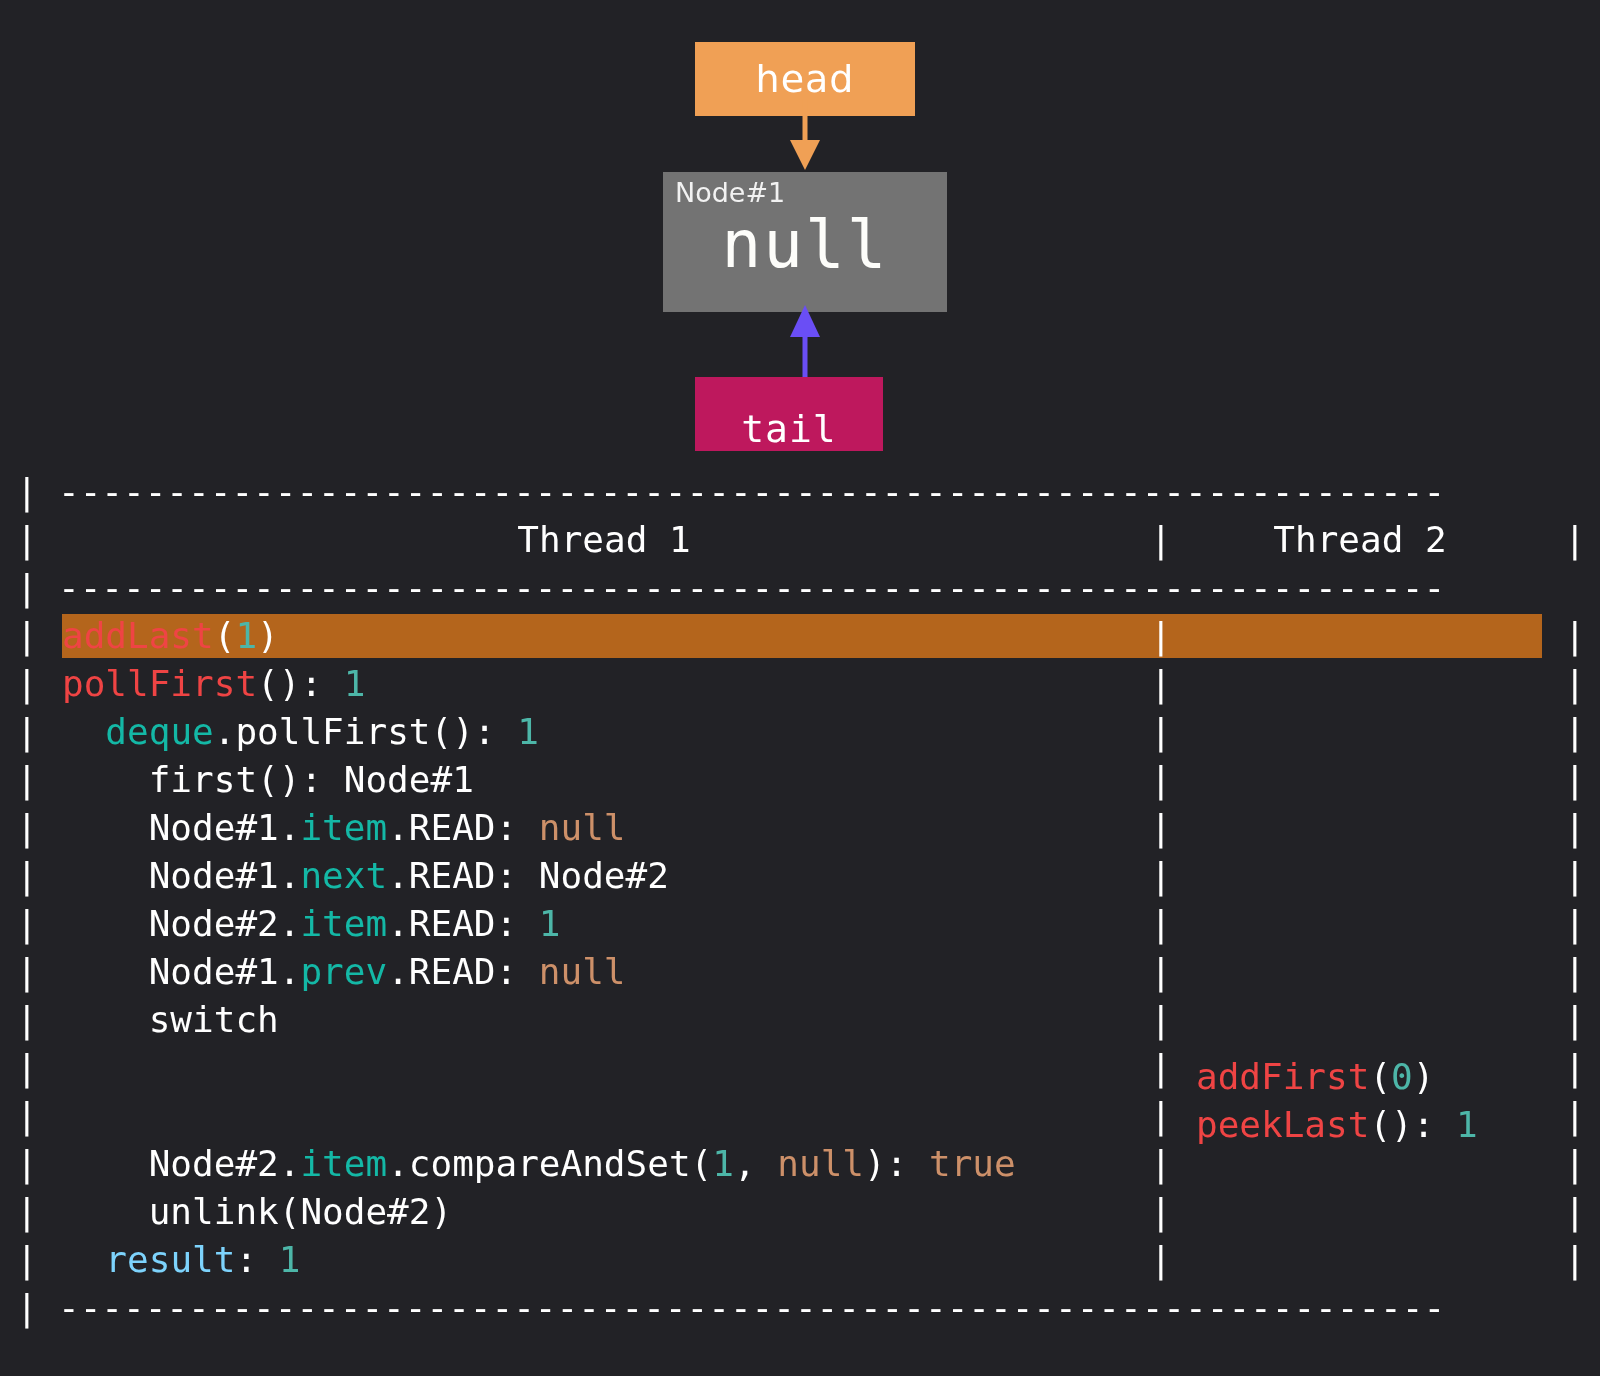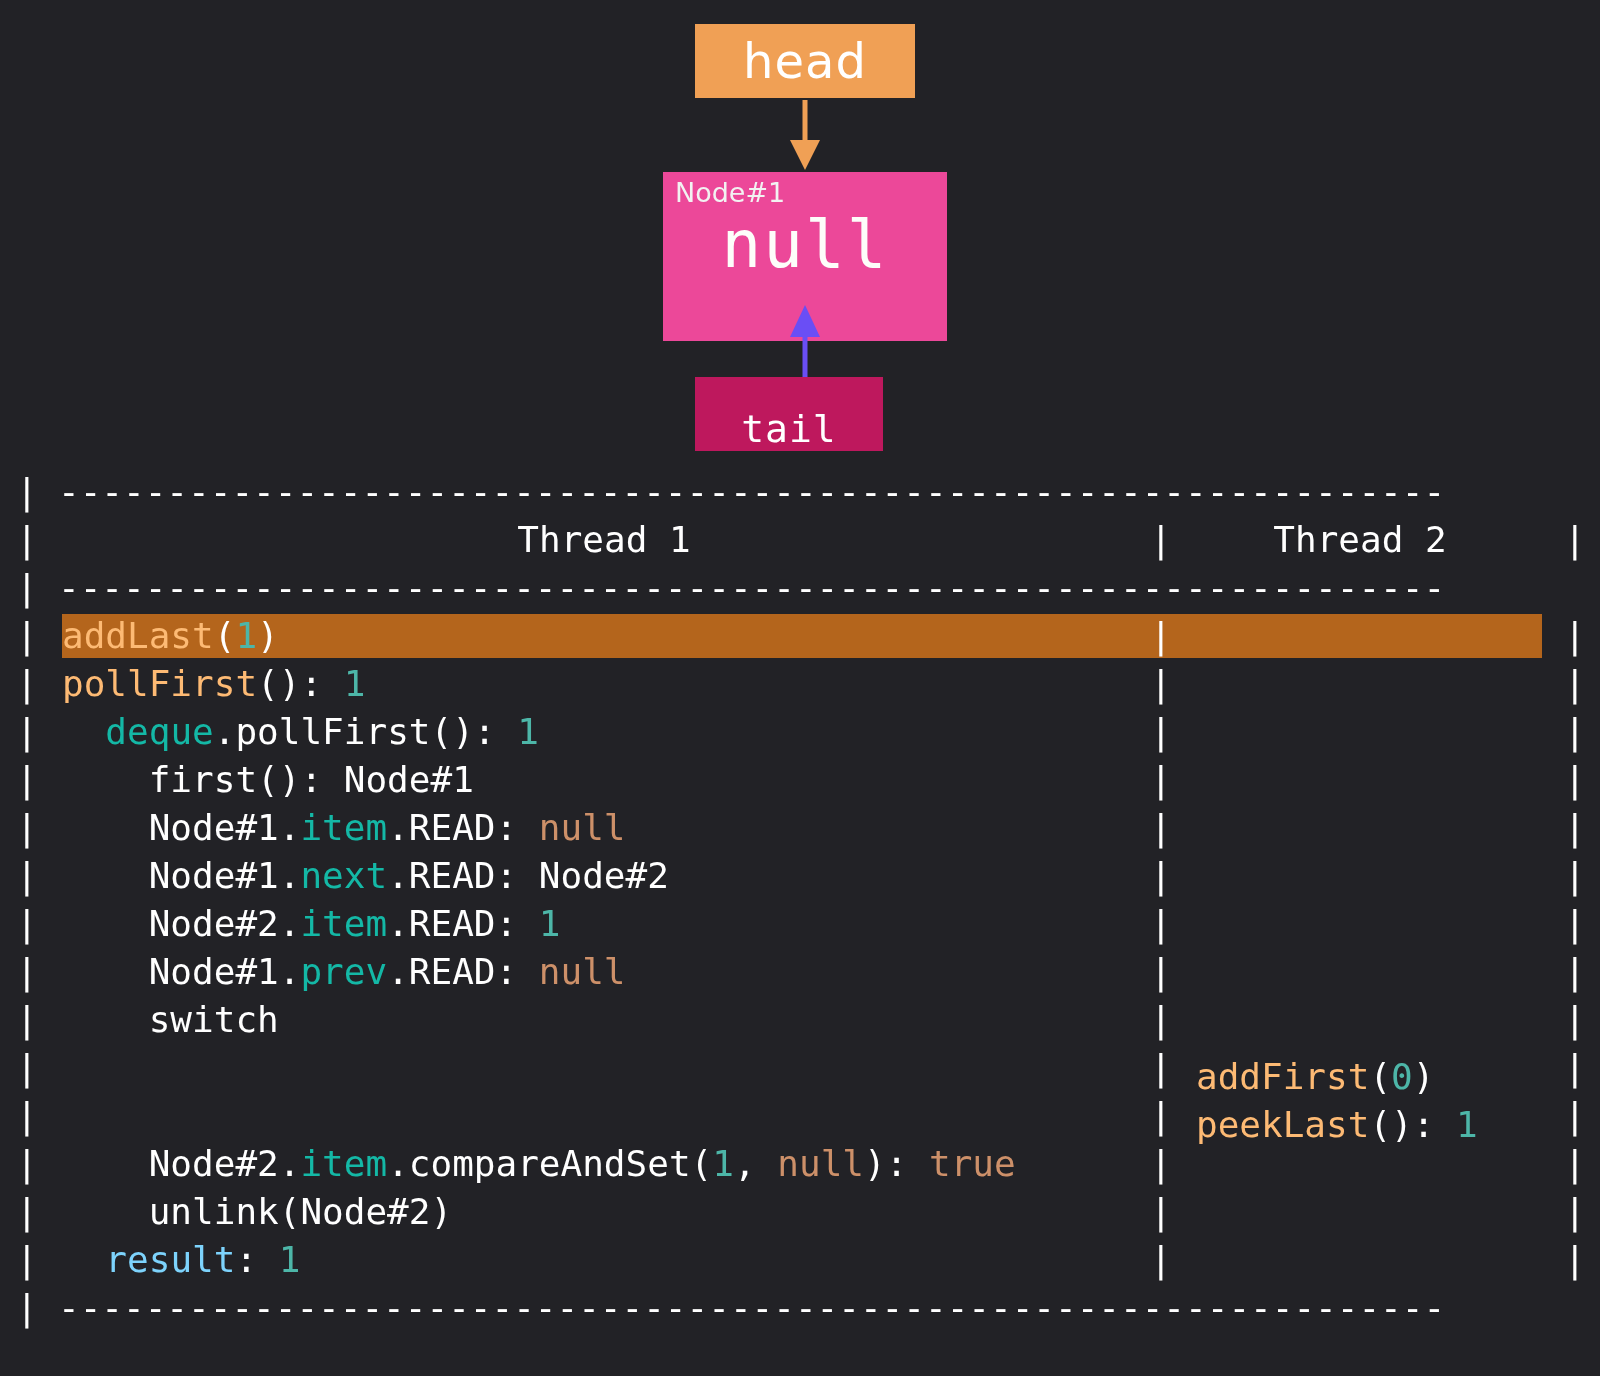--- a/index.html
+++ b/index.html
@@ -25,25 +25,25 @@
     position: absolute;
     box-sizing: border-box;
     display: flex;
     align-items: center;
     justify-content: center;
     color: #ffffff;
   }
 
   #head-box {
     left: 695px;
-    top: 24px;
+    top: 42px;
     width: 220px;
     height: 74px;
     background: #f0a055;
-    font-size: 48px;
+    font-size: 38px;
     font-family: "DejaVu Sans", sans-serif;
     letter-spacing: 1px;
     text-align: right;
   }
 
   #tail-box {
     left: 695px;
     top: 377px;
     width: 188px;
     height: 74px;
@@ -51,22 +51,22 @@
     font-size: 38px;
     font-family: "DejaVu Sans Mono", monospace;
     letter-spacing: 1px;
     align-items: flex-end;
   }
 
   #node1-box {
     left: 663px;
     top: 172px;
     width: 284px;
-    height: 169px;
-    background: #ec4899;
+    height: 140px;
+    background: #737373;
     display: block;
   }
   #node1-label {
     position: absolute;
     left: 12px;
     top: 5px;
     font-size: 27px;
     font-family: "DejaVu Sans", sans-serif;
     color: #f2f2f2;
   }
@@ -157,21 +157,21 @@
   .hl-band {
     position: absolute;
     left: 62px;
     top: 2px;
     width: 1480px;
     height: 44px;
     background: #b4651c;
   }
 
   
-  .c-method { color: #fdba74; text-align: right; }
+  .c-method { color: #ef4444; text-align: right; }
   .c-num    { color: #4db6a8; }
   .c-field  { color: #14b8a6; }
   .c-null   { color: #cd9069; }
   .c-plain  { color: #ffffff; }
   .c-result { color: #7dd3fc; }
 </style>
 </head>
 <body>
 
 <div id="diagram">

